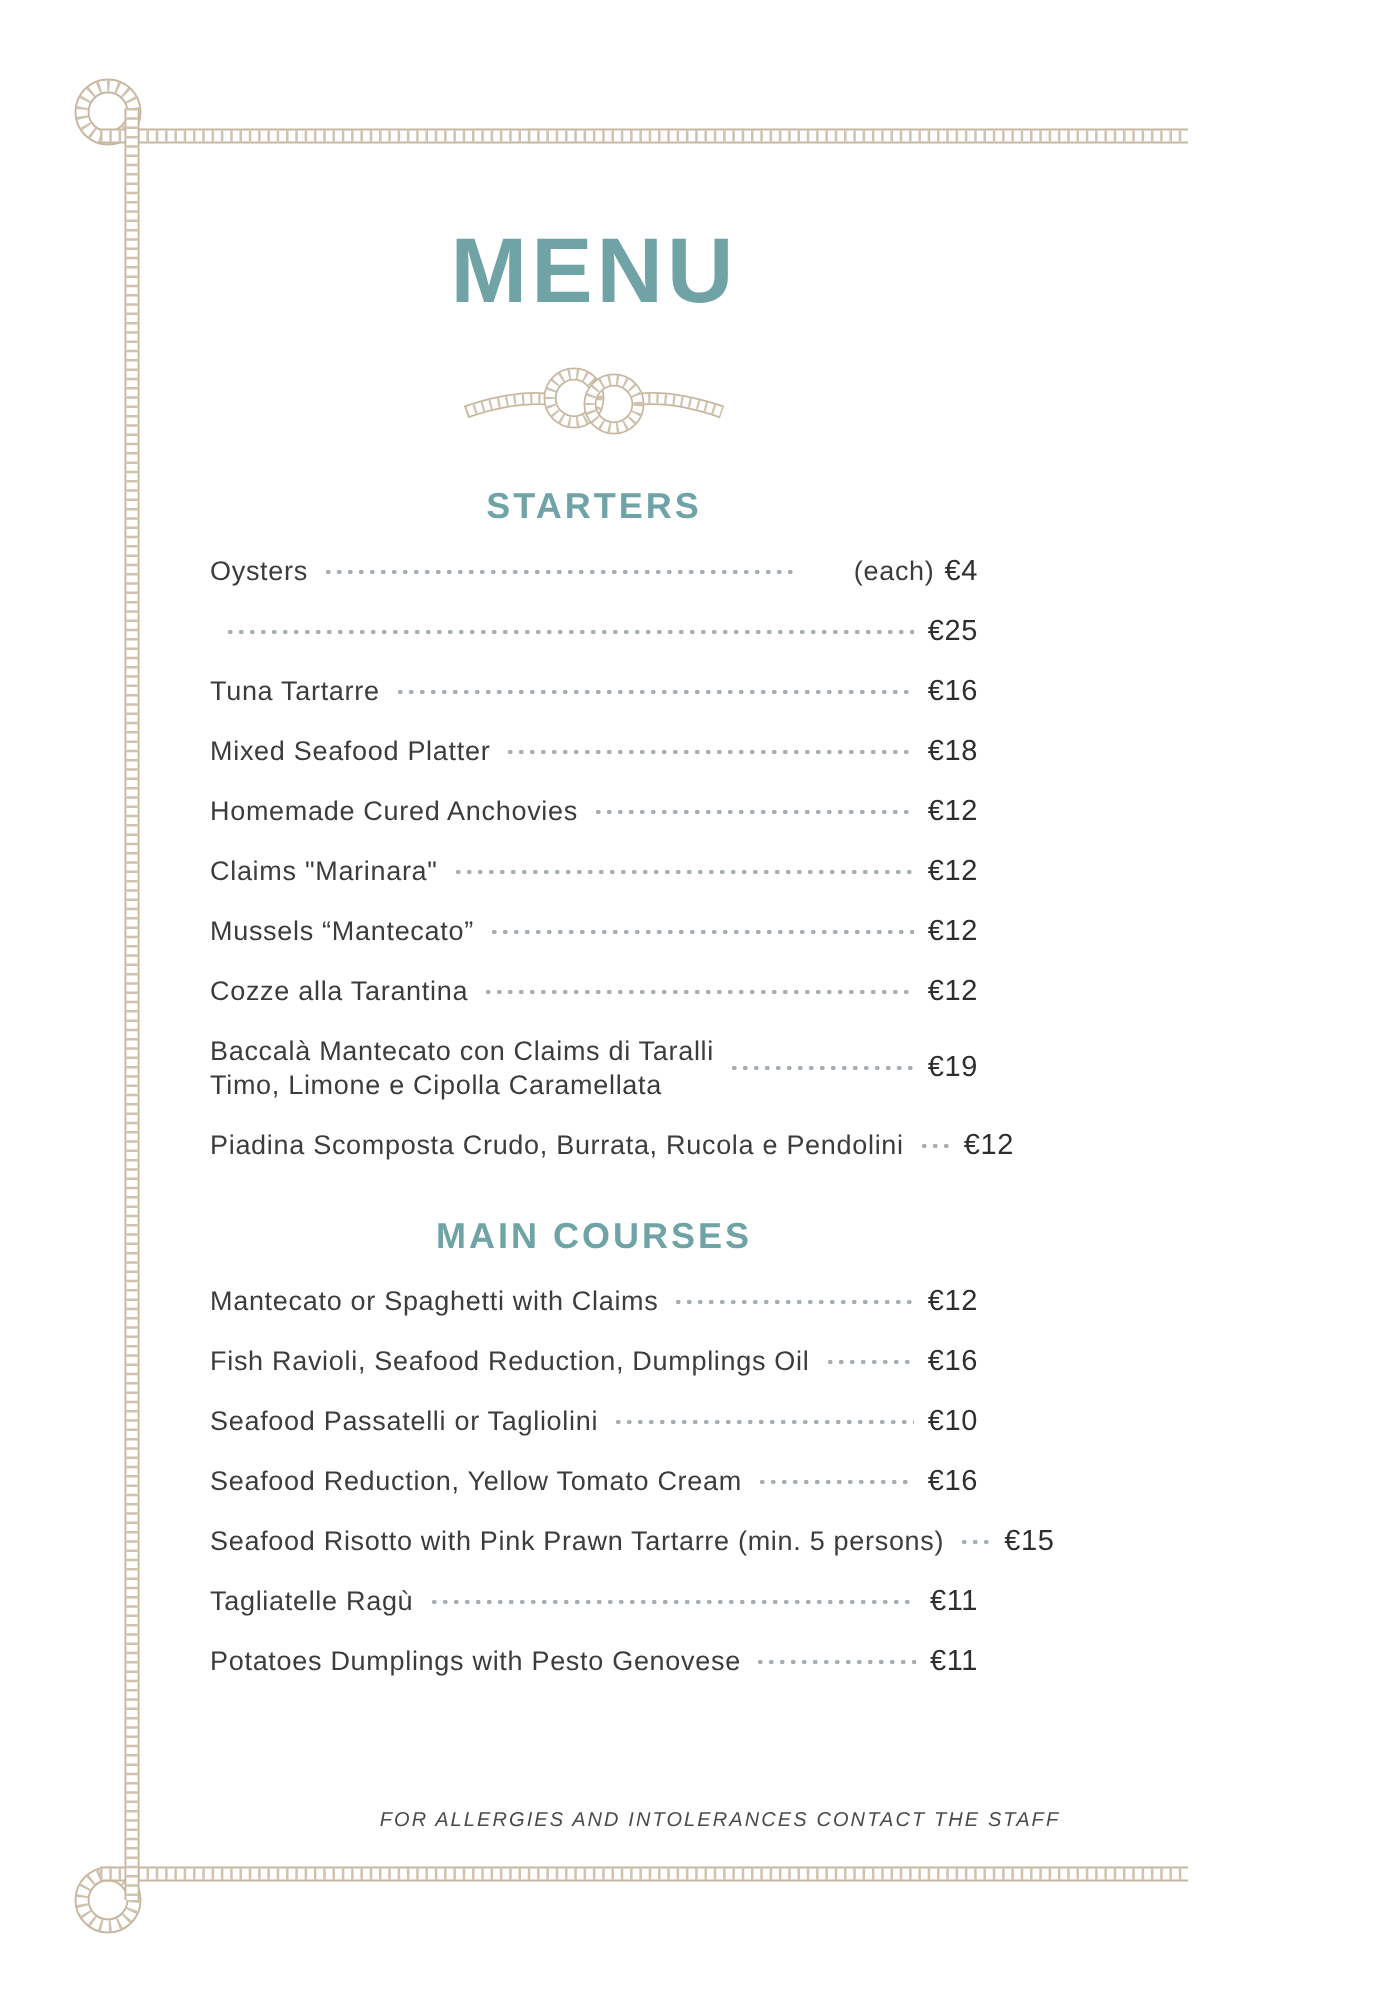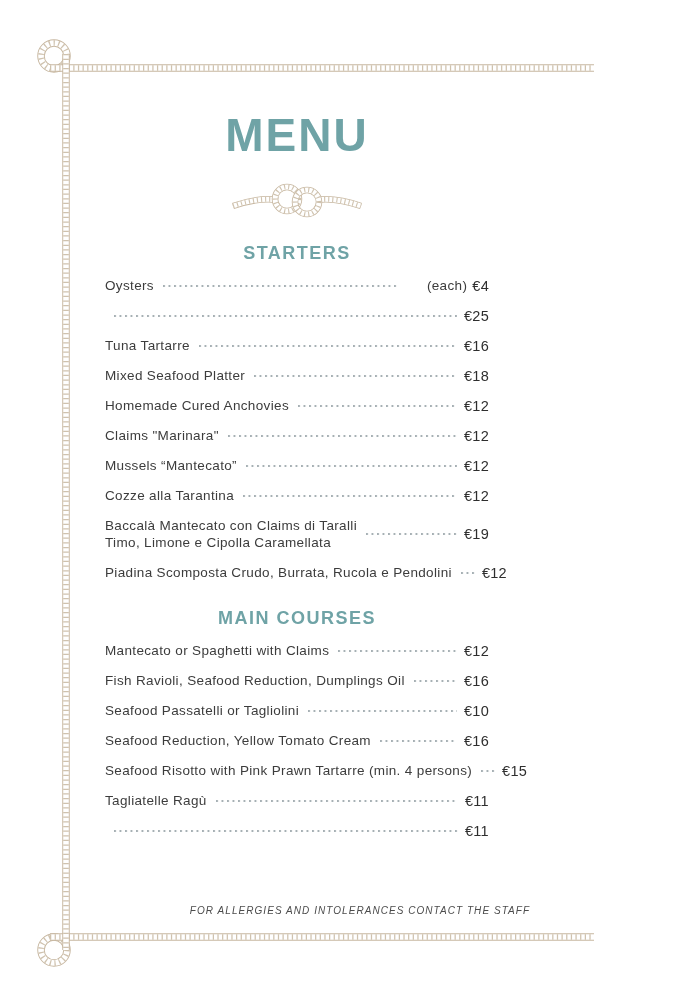--- a/index.html
+++ b/index.html
@@ -215,32 +215,33 @@
 
     <div class="row">
       <span class="names">
         <span class="item-sub">Seafood Reduction, Yellow Tomato Cream</span>
       </span>
       <span class="leader"></span>
       <span class="price">€16</span>
     </div>
 
     <div class="row">
-      <span class="item-name">Seafood Risotto with Pink Prawn Tartarre (min. 4 persons)</span>
+      <span class="item-name">Seafood Risotto with Pink Prawn Tartarre (min. 5 persons)</span>
       <span class="leader"></span>
       <span class="price">€15</span>
     </div>
 
     <div class="row">
       <span class="item-name">Tagliatelle Ragù</span>
       <span class="leader"></span>
       <span class="price">€11</span>
     </div>
 
     <div class="row">
+      <span class="item-name">Potatoes Dumplings with Pesto Genovese</span>
       <span class="leader"></span>
       <span class="price">€11</span>
     </div>
 
   </div>
 
   <div class="footer-note">FOR ALLERGIES AND INTOLERANCES CONTACT THE STAFF</div>
 
 </div>
 

